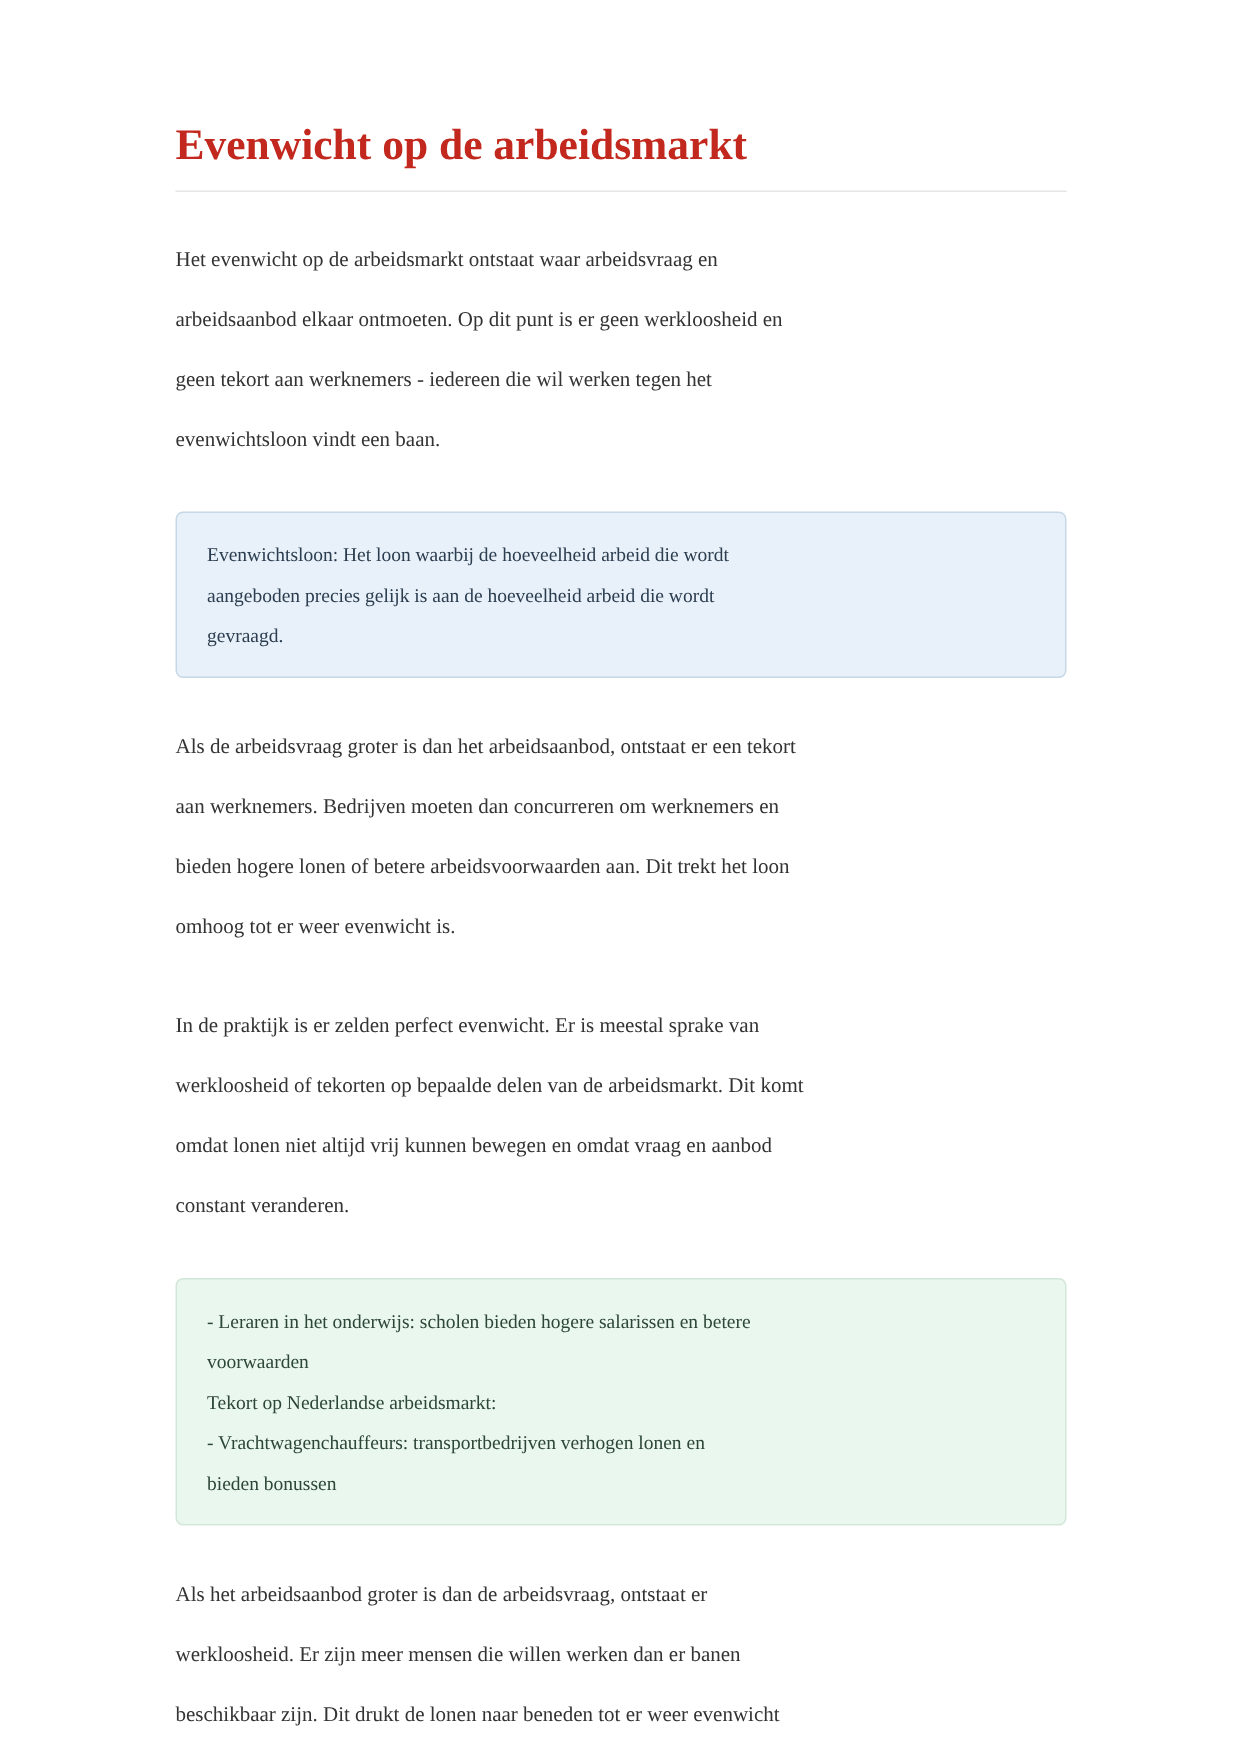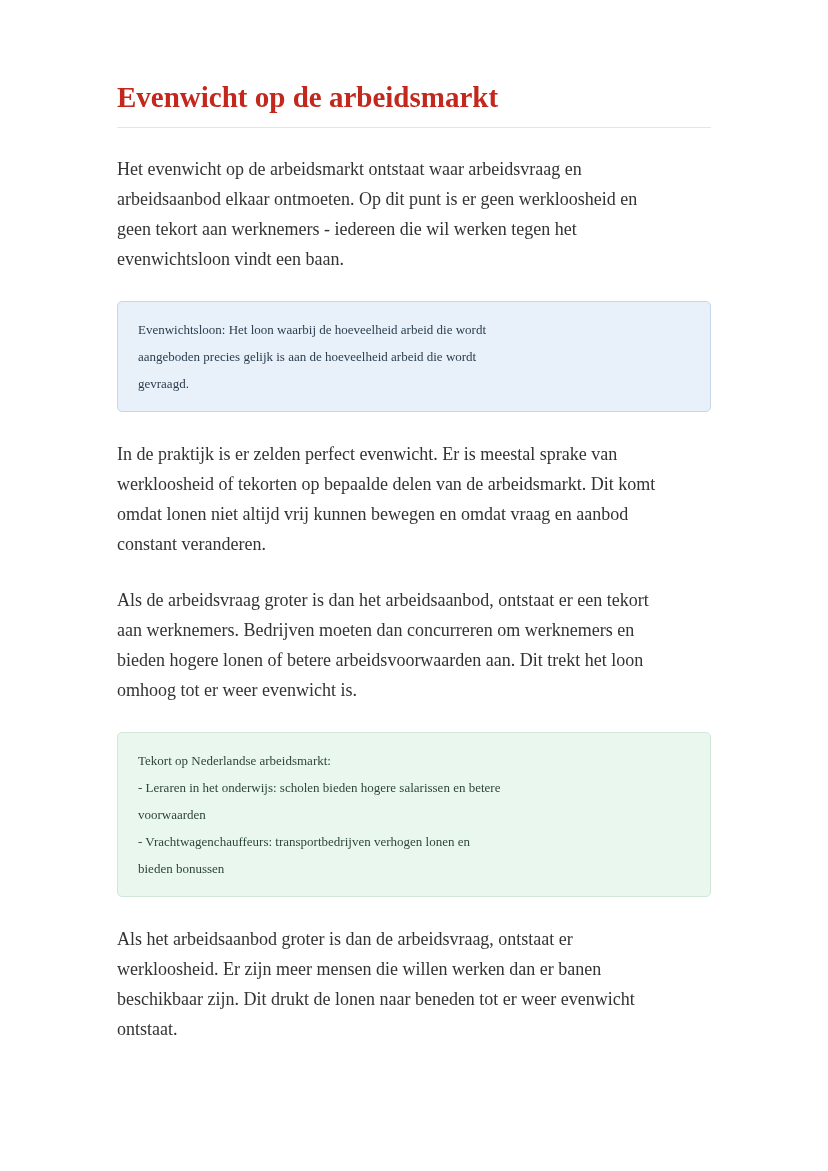--- a/index.html
+++ b/index.html
@@ -32,22 +32,22 @@
   h1.page-title {
     font-size: 29px;
     line-height: 36px;
     font-weight: bold;
     color: var(--title-color);
     margin: 0;
     padding-bottom: 12px;
     border-bottom: 1px solid var(--divider-color);
   }
   p.body-par {
-    font-size: 18px;
-    line-height: 30px;
+    font-size: 14px;
+    line-height: 40px;
     margin: 26px 0;
     white-space: pre-line;
   }
   .box {
     border-radius: 5px;
     margin: 27px 0;
     padding: 14px 20px;
     font-size: 13px;
     line-height: 27px;
   }
@@ -77,34 +77,34 @@
 arbeidsaanbod elkaar ontmoeten. Op dit punt is er geen werkloosheid en
 geen tekort aan werknemers - iedereen die wil werken tegen het
 evenwichtsloon vindt een baan.</p>
 
   <div class="box definition">
     <p>Evenwichtsloon: Het loon waarbij de hoeveelheid arbeid die wordt
 aangeboden precies gelijk is aan de hoeveelheid arbeid die wordt
 gevraagd.</p>
   </div>
 
+  <p class="body-par">Als de arbeidsvraag groter is dan het arbeidsaanbod, ontstaat er een tekort
+aan werknemers. Bedrijven moeten dan concurreren om werknemers en
+bieden hogere lonen of betere arbeidsvoorwaarden aan. Dit trekt het loon
+omhoog tot er weer evenwicht is.</p>
+
   <p class="body-par">In de praktijk is er zelden perfect evenwicht. Er is meestal sprake van
 werkloosheid of tekorten op bepaalde delen van de arbeidsmarkt. Dit komt
 omdat lonen niet altijd vrij kunnen bewegen en omdat vraag en aanbod
 constant veranderen.</p>
 
-  <p class="body-par">Als de arbeidsvraag groter is dan het arbeidsaanbod, ontstaat er een tekort
-aan werknemers. Bedrijven moeten dan concurreren om werknemers en
-bieden hogere lonen of betere arbeidsvoorwaarden aan. Dit trekt het loon
-omhoog tot er weer evenwicht is.</p>
-
   <div class="box example">
-    <p>Tekort op Nederlandse arbeidsmarkt:</p>
     <p>- Leraren in het onderwijs: scholen bieden hogere salarissen en betere
 voorwaarden</p>
+    <p>Tekort op Nederlandse arbeidsmarkt:</p>
     <p>- Vrachtwagenchauffeurs: transportbedrijven verhogen lonen en
 bieden bonussen</p>
   </div>
 
   <p class="body-par">Als het arbeidsaanbod groter is dan de arbeidsvraag, ontstaat er
 werkloosheid. Er zijn meer mensen die willen werken dan er banen
 beschikbaar zijn. Dit drukt de lonen naar beneden tot er weer evenwicht
 ontstaat.</p>
 
 </div>

